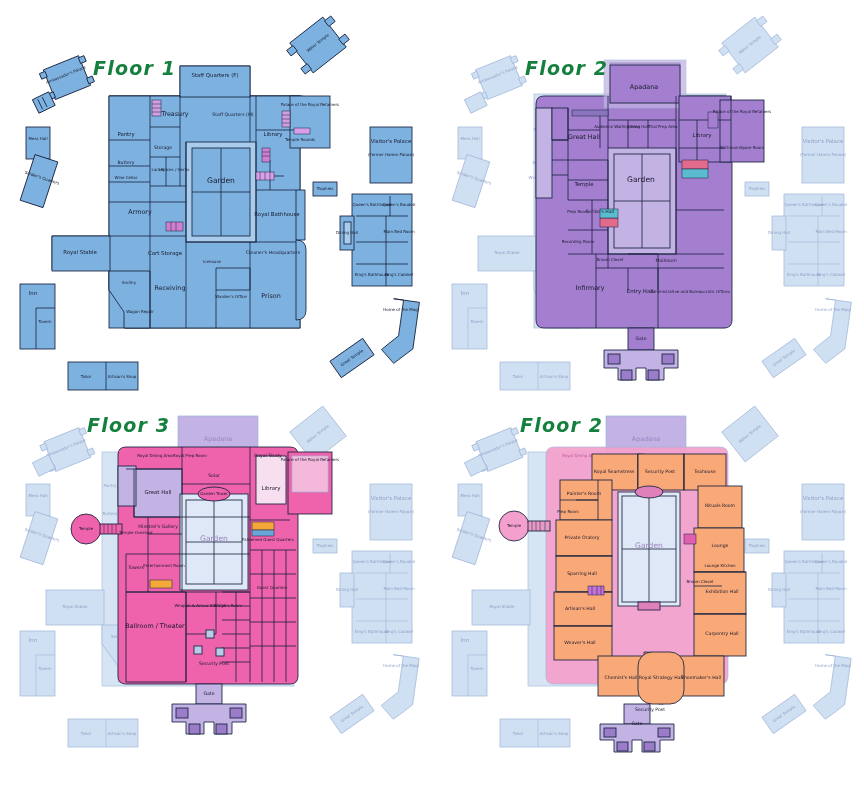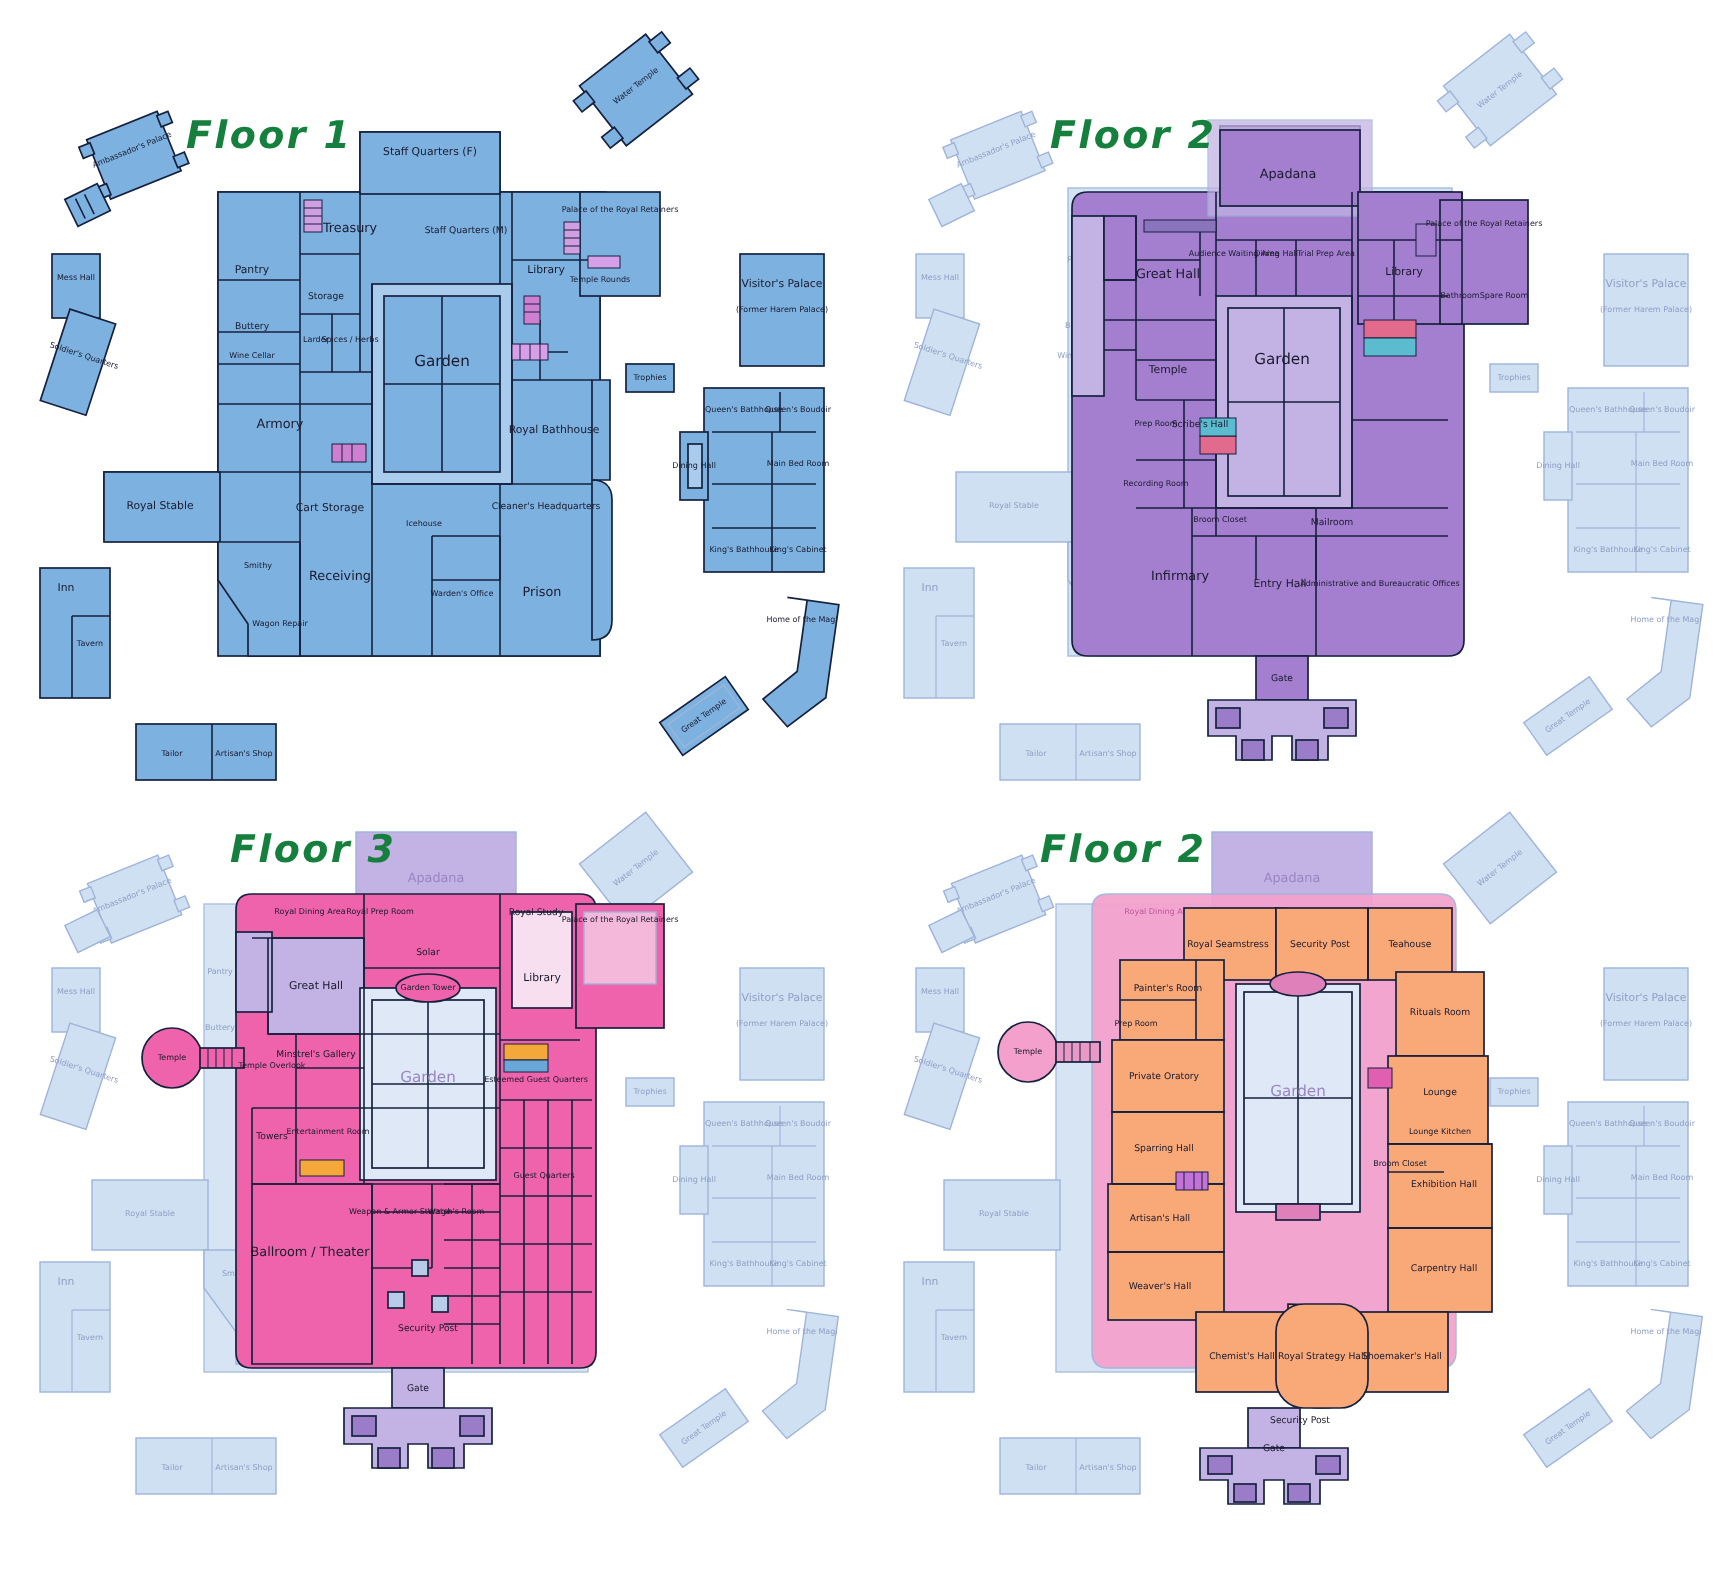--- a/index.html
+++ b/index.html
@@ -506,21 +506,21 @@
       <text class="lbl t45" x="136" y="174">Towers</text>
       <text class="lbl t4" x="268" y="146">Esteemed Guest Quarters</text>
       <text class="lbl t4" x="272" y="194">Guest Quarters</text>
       <text class="lbl t6" x="155" y="232">Ballroom / Theater</text>
       <text class="lbl t4" x="200" y="212">Weapon &amp; Armor Storage</text>
       <text class="lbl t4" x="228" y="212">Watch's Room</text>
       <text class="lbl t45" x="214" y="270">Security Post</text>
       <text class="lbl t45" x="209" y="300">Gate</text>
     </g>
   </svg>
-  <div class="floor-title" style="left:115px;top:20px">Floor 3</div>
+  <div class="floor-title" style="left:87px;top:20px">Floor 3</div>
 </div>
 
 <div class="panel" style="left:432px;top:394px">
   <svg width="432" height="393" viewBox="0 0 432 393">
     <g>
       <g transform="rotate(-38 318 40)">
             <rect class="rmg" x="297" y="21" width="42" height="38" fill="#cfe0f3"></rect>
           </g>
       <text class="lbl t4 ghost" x="318" y="40" transform="rotate(-38 318 40)">Water Temple</text>
       <g transform="rotate(-22 66 55)">

